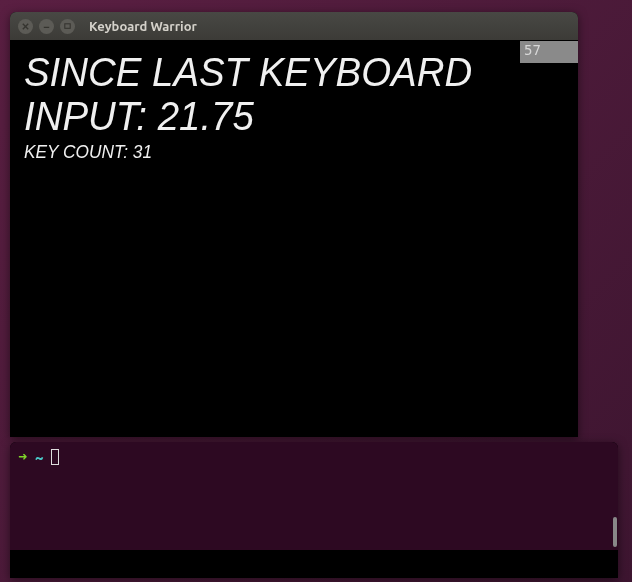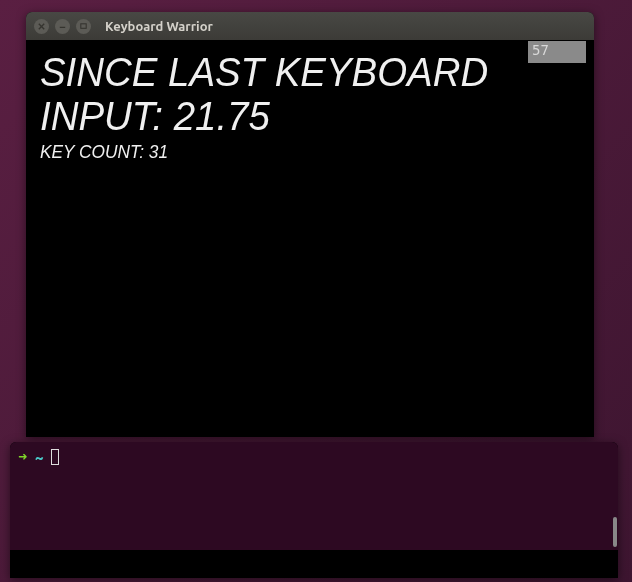--- a/index.html
+++ b/index.html
@@ -24,21 +24,20 @@
     .window {
       background: #000;
       border-radius: 6px 6px 0 0;
       overflow: hidden;
       box-shadow: 0 2px 10px rgba(0,0,0,0.5);
     }
     .window-app {
       width: 568px;
       height: 425px;
       margin-bottom: 5px;
-      margin-left: 16px;
     }
     .window-terminal {
       width: 608px;
       height: 136px;
     }
     .titlebar {
       height: 28px;
       background: linear-gradient(to bottom, #484844 0%, #3c3b37 100%);
       display: flex;
       align-items: center;
@@ -91,21 +90,21 @@
       font-size: 18px;
       letter-spacing: 0px;
       margin-top: 4px;
       text-transform: uppercase;
       transform: scaleX(0.96);
       transform-origin: left;
     }
     .fps-box {
       position: absolute;
       top: 1px;
-      right: 8px;
+      right: 0px;
       width: 58px;
       height: 22px;
       background: #8a8a8a;
       color: #d8d8d8;
       font-family: monospace;
       font-size: 14px;
       padding: 1px 4px;
       text-align: left;
     }
     .terminal-content {

